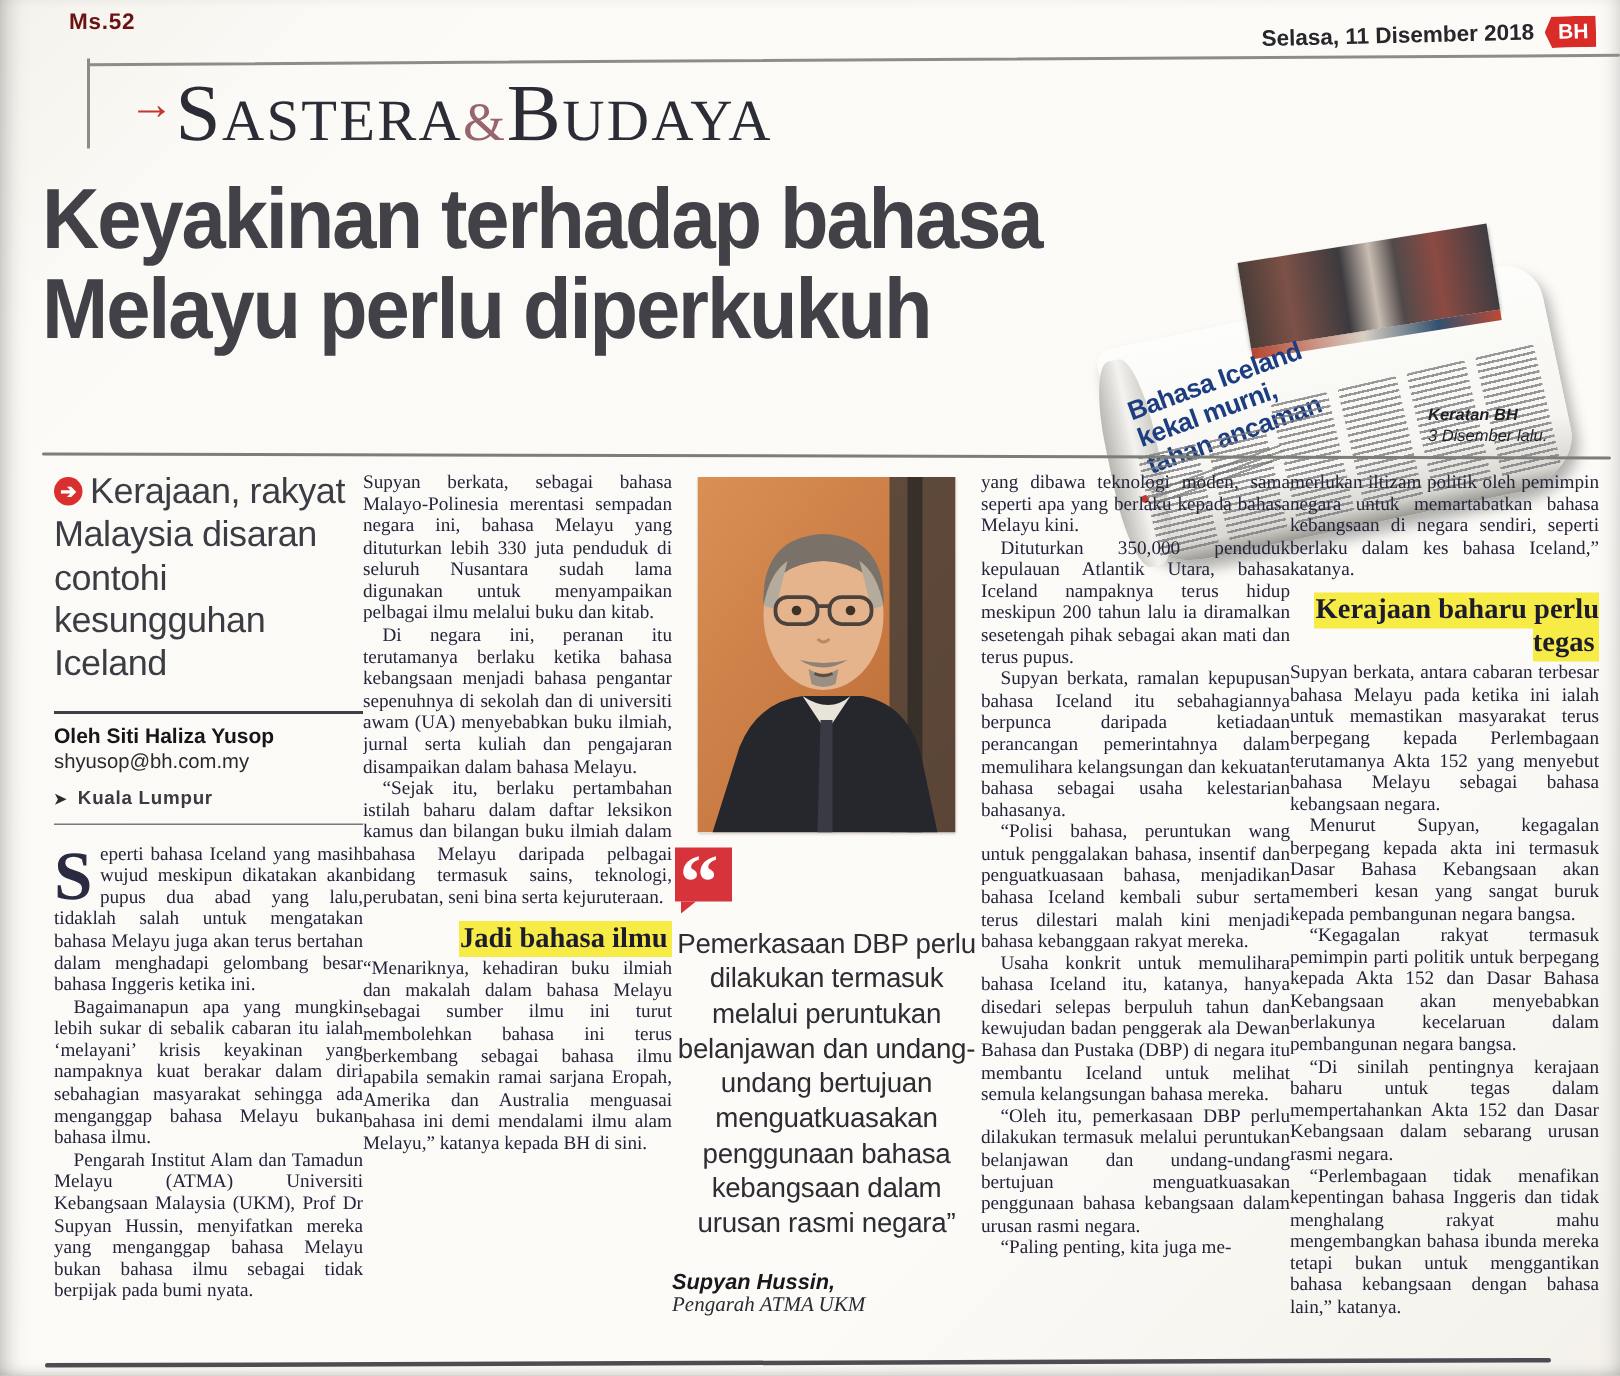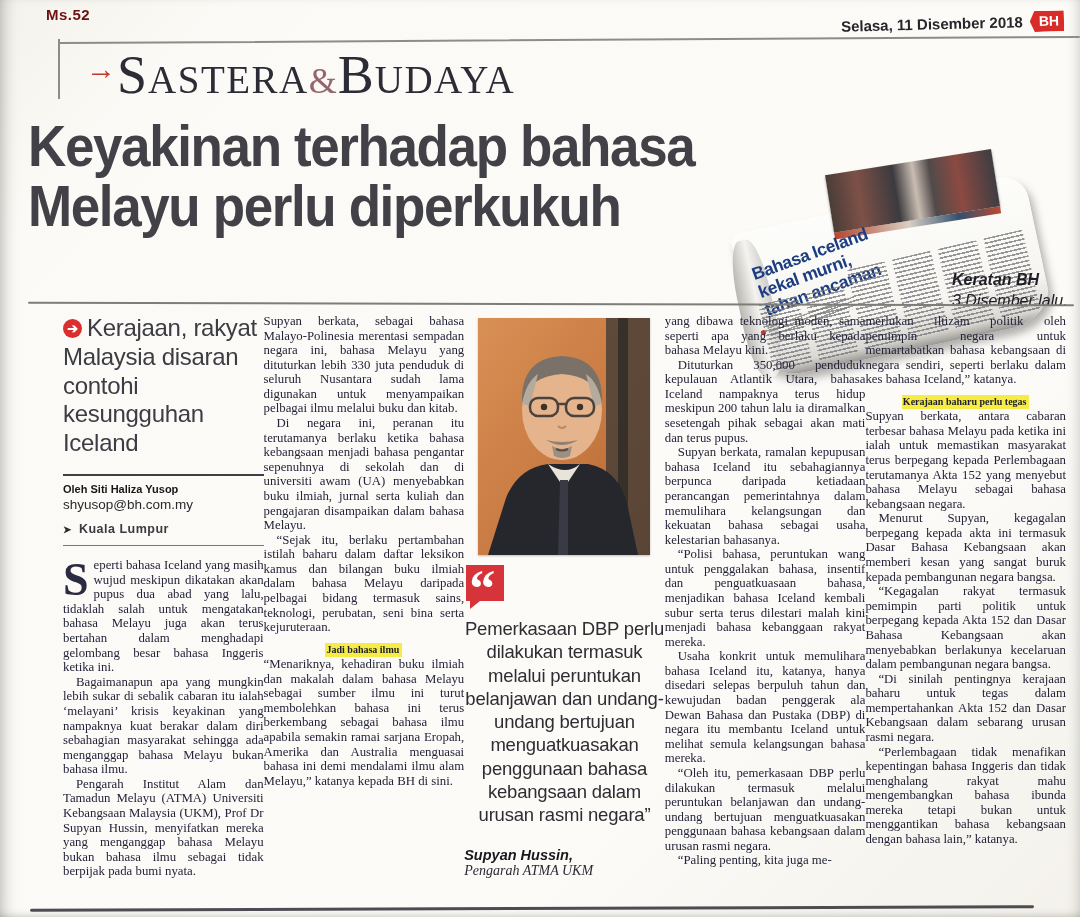--- a/index.html
+++ b/index.html
@@ -42,44 +42,44 @@
     box-shadow:0 2px 3px rgba(0,0,0,.35);}
   .clip-photo:after{content:"";position:absolute;left:0;bottom:-7px;width:100%;height:7px;background:linear-gradient(90deg,#b7452f,#d8cfc4 45%,#32506e 75%,#ba4a33);}
   .clip-headline{position:absolute;left:16px;top:26px;transform:rotate(-8deg);color:#1c3d80;font-weight:bold;
     font-size:17.5px;line-height:1.08;letter-spacing:-.4px;white-space:nowrap;}
   .clip-bullet{position:absolute;left:18px;top:92px;transform:rotate(-8deg);width:92px;height:12px;
     background:repeating-linear-gradient(180deg,#9a9a96 0 1.5px,transparent 1.5px 4px);}
   .clip-bullet:before{content:"";position:absolute;left:-8px;top:1px;width:5px;height:5px;background:#c0392f;border-radius:50%;}
   .clip-cols{position:absolute;left:10px;top:58px;right:8px;bottom:10px;transform:rotate(-1deg);display:flex;gap:7px;padding:0 4px;}
   .clip-col{flex:1;background:repeating-linear-gradient(180deg,#76767a 0 1.6px,transparent 1.6px 4.4px);opacity:.75;border-radius:2px;}
   .clip-col.short{margin-top:14px;}
-  .clip-caption{position:absolute;left:210px;top:142px;font-style:italic;font-size:16px;color:#1e1e24;line-height:1.3;}
+  .clip-caption{position:absolute;left:210px;top:142px;font-style:italic;font-size:11px;color:#1e1e24;line-height:1.3;}
   .clip-caption .b{font-weight:bold;}
 
   
-  .cols{position:absolute;left:36px;right:14px;top:314px;bottom:10px;display:flex;gap:0;overflow:hidden;margin-left:27px;}
+  .cols{position:absolute;left:36px;right:14px;top:314px;bottom:10px;display:flex;gap:0;overflow:hidden;}
   .col{flex:1;font-family:"Liberation Serif",serif;font-size:12.8px;line-height:1.14;text-align:justify;color:#24243a;overflow:hidden;}
   .col p{margin:0;text-indent:13px;}
   .col p.ni{text-indent:0;}
 
   
   .standfirst{font-family:"Liberation Sans",sans-serif;font-size:24px;line-height:1.2;color:#3c3c44;text-align:left;letter-spacing:-.3px;}
   .sf-bullet{display:inline-block;width:19px;height:19px;border-radius:50%;background:#d92f2f;color:#fff;text-align:center;
     font-size:13px;line-height:19px;font-weight:bold;vertical-align:3px;margin-right:5px;}
   .byline-sep{border-top:2px solid #3f3f45;margin:16px 0 7px;}
   .byline-sep2{border-top:1.5px solid #77777c;margin:9px 0 12px;}
-  .author{font-size:11px;font-weight:bold;color:#161619;font-family:"Liberation Sans",sans-serif;text-align:left;}
+  .author{font-size:14px;font-weight:bold;color:#161619;font-family:"Liberation Sans",sans-serif;text-align:left;}
   .email{font-size:13.5px;color:#2a2a2e;font-family:"Liberation Sans",sans-serif;text-align:left;margin-top:1px;}
   .location{margin-top:10px;font-size:12.5px;font-weight:bold;color:#3a3a40;font-family:"Liberation Sans",sans-serif;
     letter-spacing:.5px;text-align:left;}
   .loc-icon{color:#2b2b30;font-size:10px;margin-right:7px;}
   .dropcap{float:left;font-size:46px;line-height:.82;font-weight:bold;padding:3px 5px 0 0;color:#2a2a40;}
 
   
-  h3{margin:9px 0 2px;font-size:10px;font-weight:bold;color:#1c1c2e;text-align:center;font-family:"Liberation Serif",serif;}
+  h3{margin:9px 0 2px;font-size:19px;font-weight:bold;color:#1c1c2e;text-align:right;font-family:"Liberation Serif",serif;}
   h3 mark{background:#f6ec45;padding:1px 3px 2px 1px;color:inherit;}
 
   
   .photo-wrap{width:172px;height:237px;margin:4px auto 0;box-shadow:0 1px 2px rgba(0,0,0,.25);}
   .quote-icon{position:relative;width:38px;height:36px;background:#d6343a;margin:10px 0 0 2px;}
   .quote-icon span{position:absolute;left:3px;top:-2px;color:#fff;font-family:"Liberation Serif",serif;font-size:52px;line-height:1;font-weight:bold;}
   .quote-icon:after{content:"";position:absolute;left:4px;bottom:-8px;width:0;height:0;border-left:10px solid #d6343a;border-bottom:8px solid transparent;}
   .pullquote{margin-top:16px;font-family:"Liberation Sans",sans-serif;font-size:18.5px;line-height:1.26;color:#2d2d33;text-align:center;letter-spacing:-.2px;}
   .attr-name{margin-top:20px;font-family:"Liberation Sans",sans-serif;font-weight:bold;font-style:italic;font-size:14.5px;color:#17171c;text-align:left;}
   .attr-role{font-family:"Liberation Serif",serif;font-style:italic;font-size:14px;color:#2a2a32;text-align:left;}

